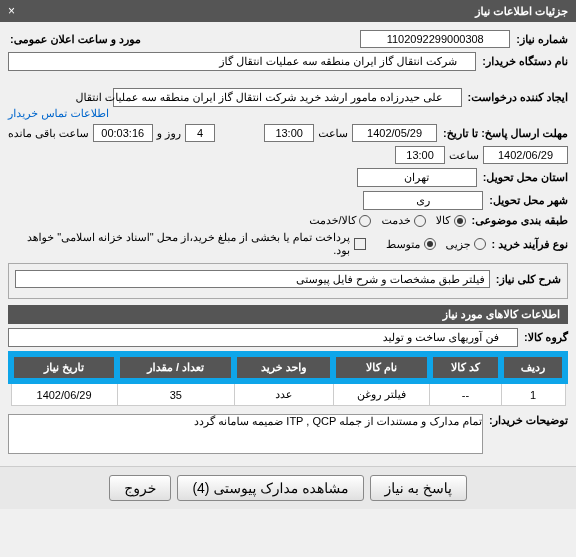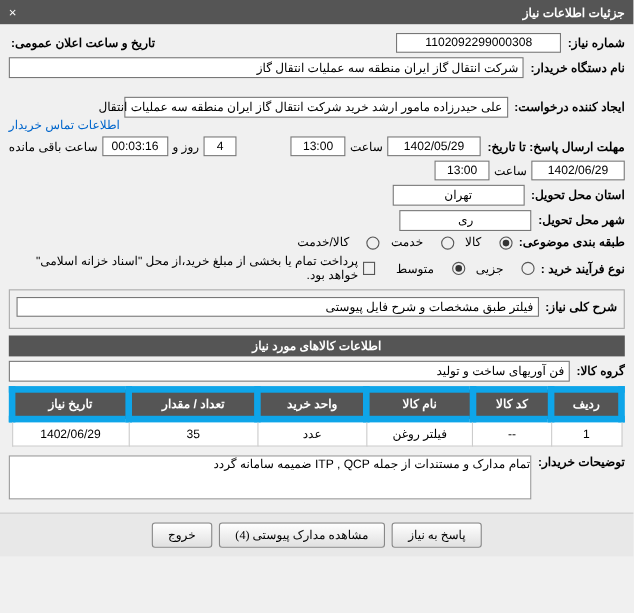--- a/index.html
+++ b/index.html
@@ -4,53 +4,53 @@
 <style>
 * { box-sizing: border-box; margin: 0; padding: 0; }
 body { font-family: Tahoma, sans-serif; font-size: 11px; background: #f0f0f0; direction: rtl; width: 576px; }
 .header-bar { background: #555; color: #fff; padding: 4px 8px; display: flex; justify-content: space-between; align-items: center; }
 .header-title { font-weight: bold; }
 .close-btn { background: transparent; border: none; color: #fff; cursor: pointer; font-size: 12px; }
 .form-area { padding: 8px; font-size: 11px; }
 .row { display: flex; align-items: center; margin-bottom: 4px; gap: 4px; flex-wrap: nowrap; }
 .lbl { font-weight: bold; white-space: nowrap; padding-left: 2px; }
 .val { border: 1px solid #777; padding: 2px 6px; background: #fff; display: inline-block; min-width: 40px; text-align: center; white-space: nowrap; }
-.val-wide { flex: 1; text-align: right; padding: 2px 4px; }
+.val-wide { flex: 1; text-align: right; padding: 2px 18px; }
 .link-blue { color: #0066cc; cursor: pointer; white-space: nowrap; margin-top: 32px; }
 .fieldset-like { border: 1px solid #aaa; padding: 6px; margin: 6px 0; }
-.section-title { background: #555; color: #fff; padding: 3px 8px; font-weight: bold; margin: 4px 0; text-align: center; }
+.section-title { background: #555; color: #fff; padding: 3px 8px; font-weight: bold; margin: 4px 0; }
 .radio-group { display: flex; gap: 10px; align-items: center; }
-.radio-item { display: flex; align-items: center; gap: 16px; }
+.radio-item { display: flex; align-items: center; gap: 3px; }
 .radio-dot { width: 12px; height: 12px; border: 1px solid #555; border-radius: 50%; display: inline-flex; align-items: center; justify-content: center; }
 .radio-dot.checked::after { content: ""; width: 6px; height: 6px; background: #333; border-radius: 50%; }
 .checkbox-box { width: 12px; height: 12px; border: 1px solid #555; display: inline-block; }
 table.goods { width: 100%; border-collapse: collapse; margin-top: 4px; }
 table.goods th { background: #555; color: #fff; padding: 4px; font-size: 11px; border: 6px solid #0ea5e9; }
 table.goods td { background: #fff; padding: 4px; text-align: center; border: 1px solid #ccc; }
 .desc-box { border: 1px solid #999; padding: 0; background: #fff; min-height: 40px; text-align: right; }
 .footer-btns { display: flex; gap: 6px; justify-content: center; padding: 8px; background: #e8e8e8; border-top: 1px solid #ccc; }
-.btn { padding: 4px 14px; border: 1px solid #888; background: linear-gradient(#fff,#e0e0e0); border-radius: 3px; cursor: pointer; font-size: 11px; font-family: Liberation Serif, serif; }
+.btn { padding: 4px 14px; border: 1px solid #888; background: linear-gradient(#fff,#e0e0e0); border-radius: 3px; cursor: pointer; font-size: 14px; font-family: Liberation Sans, sans-serif; }
 .spacer { flex: 1; }
 input[type=text].fld { border: 1px solid #777; padding: 2px 4px; font-family: inherit; font-size: 11px; text-align: right; }
 </style>
 </head>
 <body>
 
 <div class="header-bar">
   <span class="header-title">جزئیات اطلاعات نیاز</span>
   <button class="close-btn">×</button>
 </div>
 
 <div class="form-area">
 
   <div class="row">
     <span class="lbl">شماره نیاز:</span>
     <span class="val" style="min-width:150px">1102092299000308</span>
     <span class="spacer"></span>
-    <span class="lbl">تاریخ و ساعت اعلان عمومی:</span>
+    <span class="lbl">مورد و ساعت اعلان عمومی:</span>
   </div>
 
   <div class="row">
     <span class="lbl">نام دستگاه خریدار:</span>
     <span class="val val-wide">شرکت انتقال گاز ایران منطقه سه عملیات انتقال گاز</span>
   </div>
 
   <div class="row">
     <span class="lbl">ایجاد کننده درخواست:</span>
     <span class="val val-wide">علی حیدرزاده مامور ارشد خرید شرکت انتقال گاز ایران منطقه سه عملیات انتقال</span>

